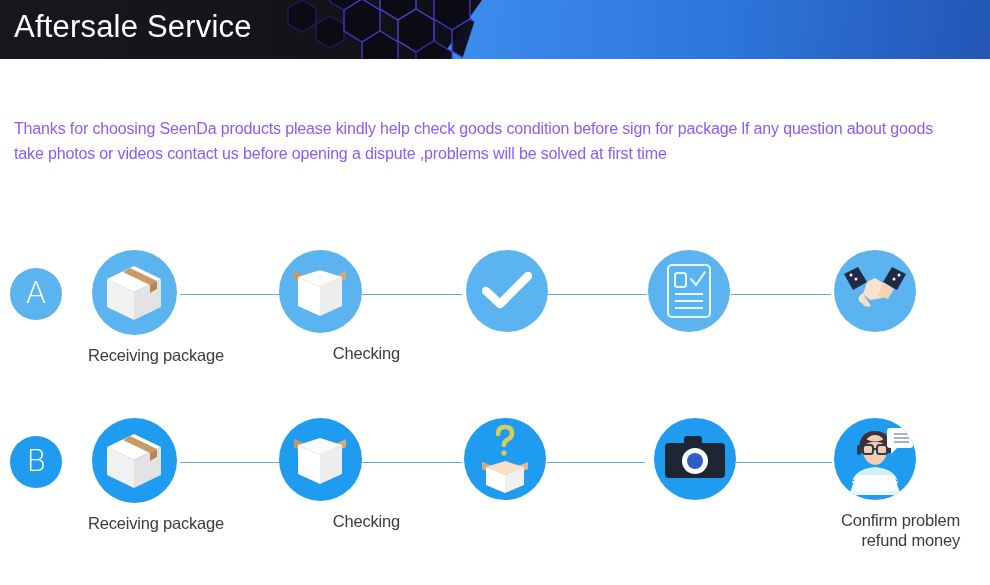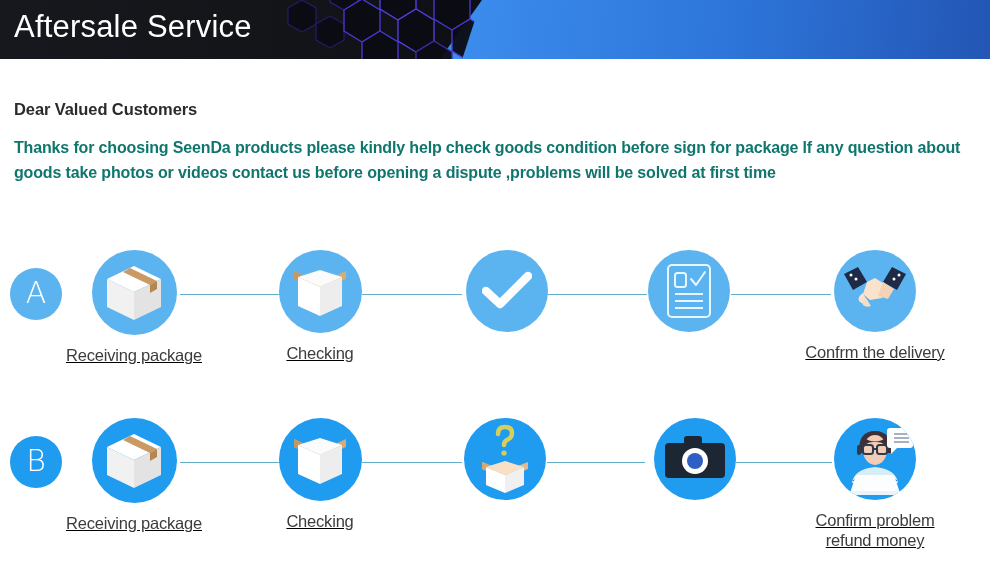--- a/index.html
+++ b/index.html
@@ -40,24 +40,23 @@
   }
 
   
   .intro{position:absolute;left:14px;top:100px;width:962px;}
   .intro-greeting{
     font-size:16.5px;font-weight:bold;color:#2b2b2b;
     letter-spacing:-.1px;
   }
   .intro-body{
     margin-top:16px;
-    font-size:16px;color:#0f766e;line-height:25px;
+    font-size:16px;color:#8b5cf6;line-height:25px;
     letter-spacing:-.15px;
     width:952px;
-    font-weight:bold;
   }
 
   
   .row{position:absolute;left:0;width:990px;}
   .row-a{top:250px;}
   .row-b{top:418px;}
 
   .badge{
     position:absolute;left:10px;top:18px;
     width:52px;height:52px;border-radius:50%;
@@ -67,21 +66,21 @@
     font-weight:300;
     padding-bottom:2px;box-sizing:border-box;
   }
   .row-a .badge{background:#5bb4ef;}
   .row-b .badge{background:#1f9bf0;}
 
   .line{
     position:absolute;height:1px;background:#63aecb;top:44px;
   }
 
-  .step{position:absolute;text-align:center;text-decoration:underline;}
+  .step{position:absolute;text-align:right;}
   .circle{
     position:relative;
     border-radius:50%;
     margin:0 auto;
     display:flex;align-items:center;justify-content:center;
     overflow:hidden;
   }
   .row-a .circle{background:#5bb4ef;}
   .row-b .circle{background:#1f9bf0;}
 
@@ -118,21 +117,20 @@
       <polygon points="144,66 162,55 180,66 180,87 162,98 144,87" stroke="#3a2cae"></polygon>
       <polygon points="162,12 180,1 198,12 198,33 180,44 162,33" stroke="#4a38d8"></polygon>
       <polygon points="180,44 198,33 216,44 216,65 198,76 180,65" stroke="#4a38d8"></polygon>
     </g>
   </svg>
 
   <div class="header-title">Aftersale Service</div>
 </div>
 
 <div class="intro">
-  <div class="intro-greeting">Dear Valued Customers</div>
   <div class="intro-body">Thanks for choosing SeenDa products please kindly help check goods condition before sign for package lf any question about goods take photos or videos contact us before opening a dispute ,problems will be solved at first time</div>
 </div>
 
 <div class="row row-a">
   <div class="badge">A</div>
 
   <div class="line" style="left:180px;width:100px;"></div>
   <div class="line" style="left:362px;width:100px;"></div>
   <div class="line" style="left:547px;width:100px;"></div>
   <div class="line" style="left:731px;width:100px;"></div>
@@ -192,21 +190,20 @@
         <circle cx="9" cy="10" r="1.5" fill="#ffffff"></circle>
           <circle cx="14" cy="14" r="1.5" fill="#ffffff"></circle>
         <circle cx="57" cy="10" r="1.5" fill="#ffffff"></circle>
           <circle cx="52" cy="14" r="1.5" fill="#ffffff"></circle>
         <path d="M25 17 L33 13 L44 20 L40 33 L28 35 L21 29 Z" fill="#fae3cd"></path>
         <path d="M41 17 L52 24 L46 34 L36 31 Z" fill="#f3d2b5"></path>
         <path d="M21 28 q-6 4 -4 8 q3 4 9 2" fill="#fae3cd"></path>
         <path d="M24 33 q-5 3 -3 7 q3 3 8 1" fill="#f6dcc2"></path>
       </svg>
     </div>
-    <div class="step-label">Confrm the delivery</div>
   </div>
 </div>
 
 <div class="row row-b">
   <div class="badge">B</div>
 
   <div class="line" style="left:180px;width:102px;"></div>
   <div class="line" style="left:362px;width:100px;"></div>
   <div class="line" style="left:547px;width:98px;"></div>
   <div class="line" style="left:736px;width:96px;"></div>

